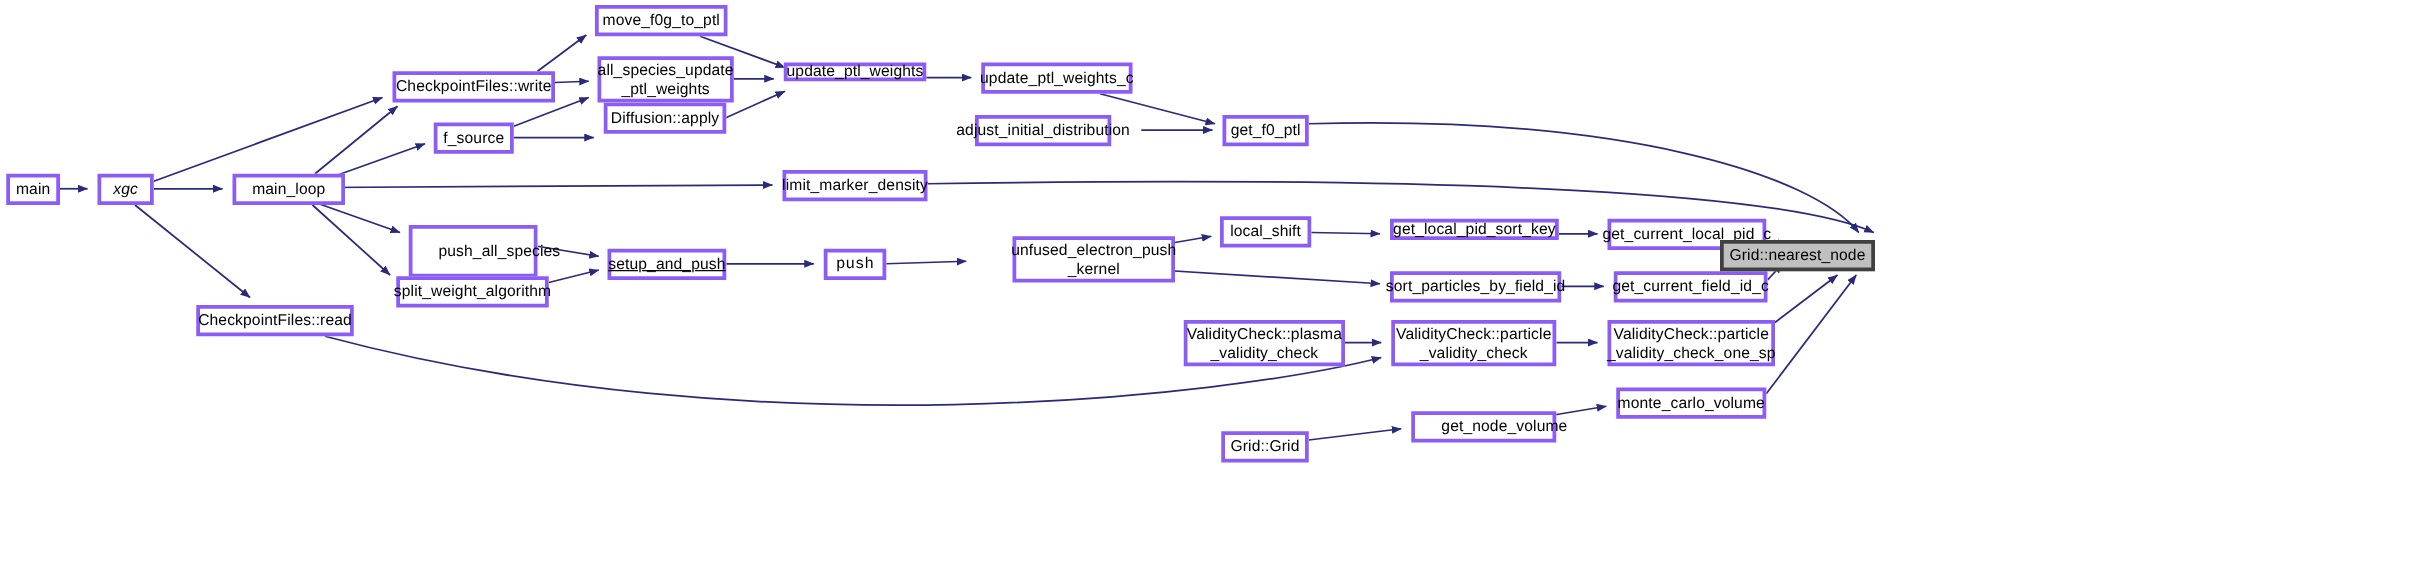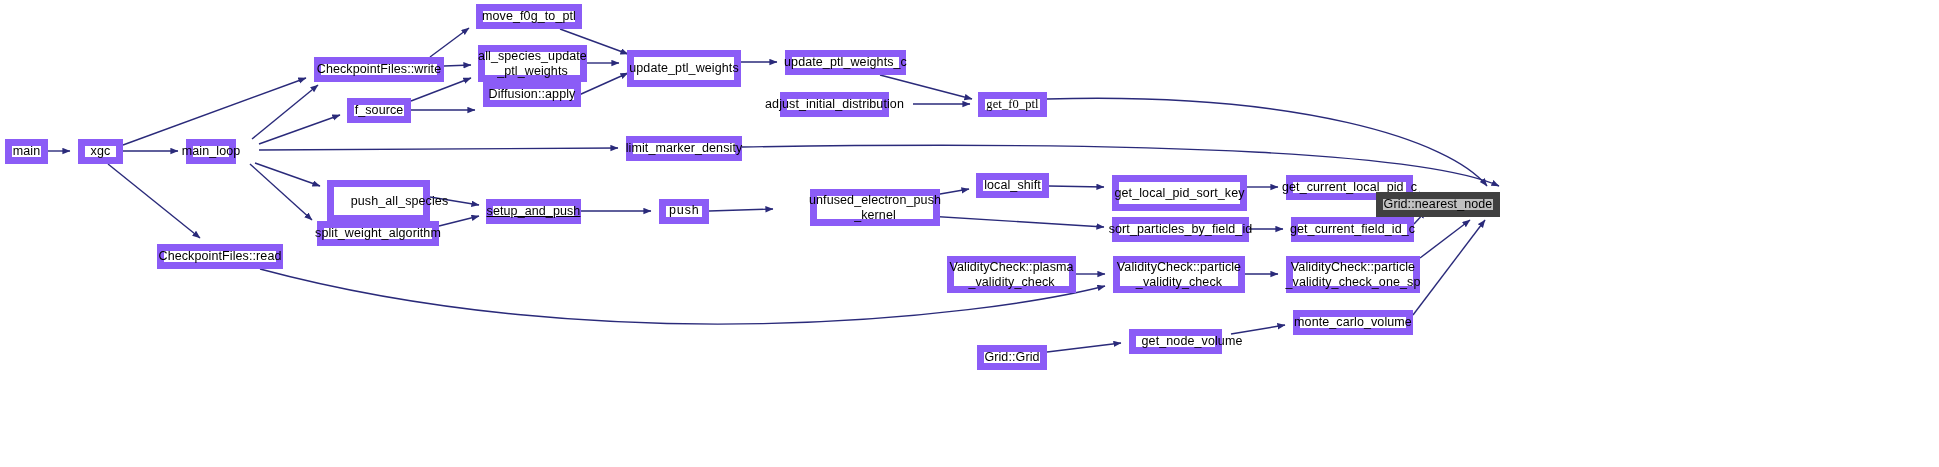--- a/index.html
+++ b/index.html
@@ -20,21 +20,21 @@
     position: absolute;
     left: 0;
     top: 0;
     width: 1939px;
     height: 467px;
     pointer-events: none;
   }
   .node {
     position: absolute;
     box-sizing: border-box;
-    border: 7px solid #8b5cf6;
+    border: 3px solid #8b5cf6;
     background: #ffffff;
     color: #000000;
     font-size: 12.5px;
     line-height: 1.18;
     display: flex;
     align-items: center;
     justify-content: center;
     text-align: center;
     white-space: pre-line;
     letter-spacing: 0.1px;
@@ -97,49 +97,49 @@
         <path d="M1245,274 L1278,274" fill="none" stroke="#2a2a7a" stroke-width="1.4" marker-end="url(#arrow)"></path>
         <path d="M1420,258 L1470,220" fill="none" stroke="#2a2a7a" stroke-width="1.4" marker-end="url(#arrow)"></path>
         <path d="M260,269 C600,360 980,318 1105,286" fill="none" stroke="#2a2a7a" stroke-width="1.4" marker-end="url(#arrow)"></path>
         <path d="M1231,334 L1285,325" fill="none" stroke="#2a2a7a" stroke-width="1.4" marker-end="url(#arrow)"></path>
         <path d="M1413,315 L1485,220" fill="none" stroke="#2a2a7a" stroke-width="1.4" marker-end="url(#arrow)"></path>
         <path d="M1047,352 L1121,343" fill="none" stroke="#2a2a7a" stroke-width="1.4" marker-end="url(#arrow)"></path>
       </g>
   </svg>
   <div id="nodes">
       <div class="node" style="left: 5px; top: 139px; width: 43px; height: 25px;"><span class="node-label">main</span></div>
-      <div class="node" style="left: 78px; top: 139px; width: 45px; height: 25px;"><span class="node-label">xgc</span></div>
-      <div class="node" style="left: 186px; top: 139px; width: 50px; height: 25px;"><span class="node-label">main_loop</span></div>
+      <div class="node" style="left: 78px; top: 139px; width: 45px; height: 25px; font-style: italic;"><span class="node-label">xgc</span></div>
+      <div class="node" style="left: 186px; top: 139px; width: 90px; height: 25px;"><span class="node-label">main_loop</span></div>
       <div class="node" style="left: 314px; top: 57px; width: 130px; height: 25px;"><span class="node-label">CheckpointFiles::write</span></div>
       <div class="node" style="left: 157px; top: 244px; width: 126px; height: 25px;"><span class="node-label">CheckpointFiles::read</span></div>
       <div class="node" style="left: 347px; top: 98px; width: 64px; height: 25px;"><span class="node-label">f_source</span></div>
       <div class="node" style="left: 476px; top: 4px; width: 106px; height: 25px;"><span class="node-label">move_f0g_to_ptl</span></div>
       <div class="node" style="left: 478px; top: 45px; width: 109px; height: 37px;"><span class="node-label">all_species_update
 _ptl_weights</span></div>
       <div class="node" style="left: 483px; top: 82px; width: 98px; height: 25px;"><span class="node-label">Diffusion::apply</span></div>
-      <div class="node" style="left: 627px; top: 50px; width: 114px; height: 37px;"><span class="node-label">update_ptl_weights</span></div>
+      <div class="node" style="left: 627px; top: 50px; width: 114px; height: 15px;"><span class="node-label">update_ptl_weights</span></div>
       <div class="node" style="left: 785px; top: 50px; width: 121px; height: 25px;"><span class="node-label">update_ptl_weights_c</span></div>
       <div class="node" style="left: 780px; top: 92px; width: 109px; height: 25px;"><span class="node-label">adjust_initial_distribution</span></div>
-      <div class="node" style="left: 978px; top: 92px; width: 69px; height: 25px; font-family: Liberation Serif, serif;"><span class="node-label">get_f0_ptl</span></div>
+      <div class="node" style="left: 978px; top: 92px; width: 69px; height: 25px;"><span class="node-label">get_f0_ptl</span></div>
       <div class="node" style="left: 626px; top: 136px; width: 116px; height: 25px;"><span class="node-label">limit_marker_density</span></div>
       <div class="node" style="left: 327px; top: 180px; width: 103px; height: 42px; padding-left: 45px;"><span class="node-label">push_all_species</span></div>
       <div class="node" style="left: 317px; top: 221px; width: 122px; height: 25px;"><span class="node-label">split_weight_algorithm</span></div>
       <div class="node" style="left: 486px; top: 199px; width: 95px; height: 25px; text-decoration: underline;"><span class="node-label">setup_and_push</span></div>
       <div class="node" style="left: 659px; top: 199px; width: 50px; height: 25px; font-family: Liberation Mono, monospace;"><span class="node-label">push</span></div>
       <div class="node" style="left: 781px; top: 189px; width: 130px; height: 37px; margin-left: 29px;"><span class="node-label">unfused_electron_push
 _kernel</span></div>
       <div class="node" style="left: 976px; top: 173px; width: 73px; height: 25px;"><span class="node-label">local_shift</span></div>
-      <div class="node" style="left: 1112px; top: 175px; width: 135px; height: 36px;"><span class="node-label">get_local_pid_sort_key</span></div>
+      <div class="node" style="left: 1112px; top: 175px; width: 135px; height: 17px;"><span class="node-label">get_local_pid_sort_key</span></div>
       <div class="node" style="left: 1286px; top: 175px; width: 127px; height: 25px;"><span class="node-label">get_current_local_pid_c</span></div>
       <div class="node" style="left: 1112px; top: 217px; width: 137px; height: 25px;"><span class="node-label">sort_particles_by_field_id</span></div>
       <div class="node" style="left: 1291px; top: 217px; width: 123px; height: 25px;"><span class="node-label">get_current_field_id_c</span></div>
       <div class="node" style="left: 947px; top: 256px; width: 129px; height: 37px;"><span class="node-label">ValidityCheck::plasma
 _validity_check</span></div>
       <div class="node" style="left: 1113px; top: 256px; width: 132px; height: 37px;"><span class="node-label">ValidityCheck::particle
 _validity_check</span></div>
       <div class="node" style="left: 1286px; top: 256px; width: 134px; height: 37px;"><span class="node-label">ValidityCheck::particle
 _validity_check_one_sp</span></div>
       <div class="node" style="left: 1293px; top: 310px; width: 120px; height: 25px;"><span class="node-label">monte_carlo_volume</span></div>
-      <div class="node" style="left: 1129px; top: 329px; width: 93px; height: 25px; padding-left: 36px;"><span class="node-label">get_node_volume</span></div>
+      <div class="node" style="left: 1129px; top: 329px; width: 116px; height: 25px; padding-left: 36px;"><span class="node-label">get_node_volume</span></div>
       <div class="node" style="left: 977px; top: 345px; width: 70px; height: 25px;"><span class="node-label">Grid::Grid</span></div>
       <div class="node highlight" style="left: 1376px; top: 192px; width: 124px; height: 25px;"><span class="node-label">Grid::nearest_node</span></div>
     </div>
 </div>
 
 </body></html>

